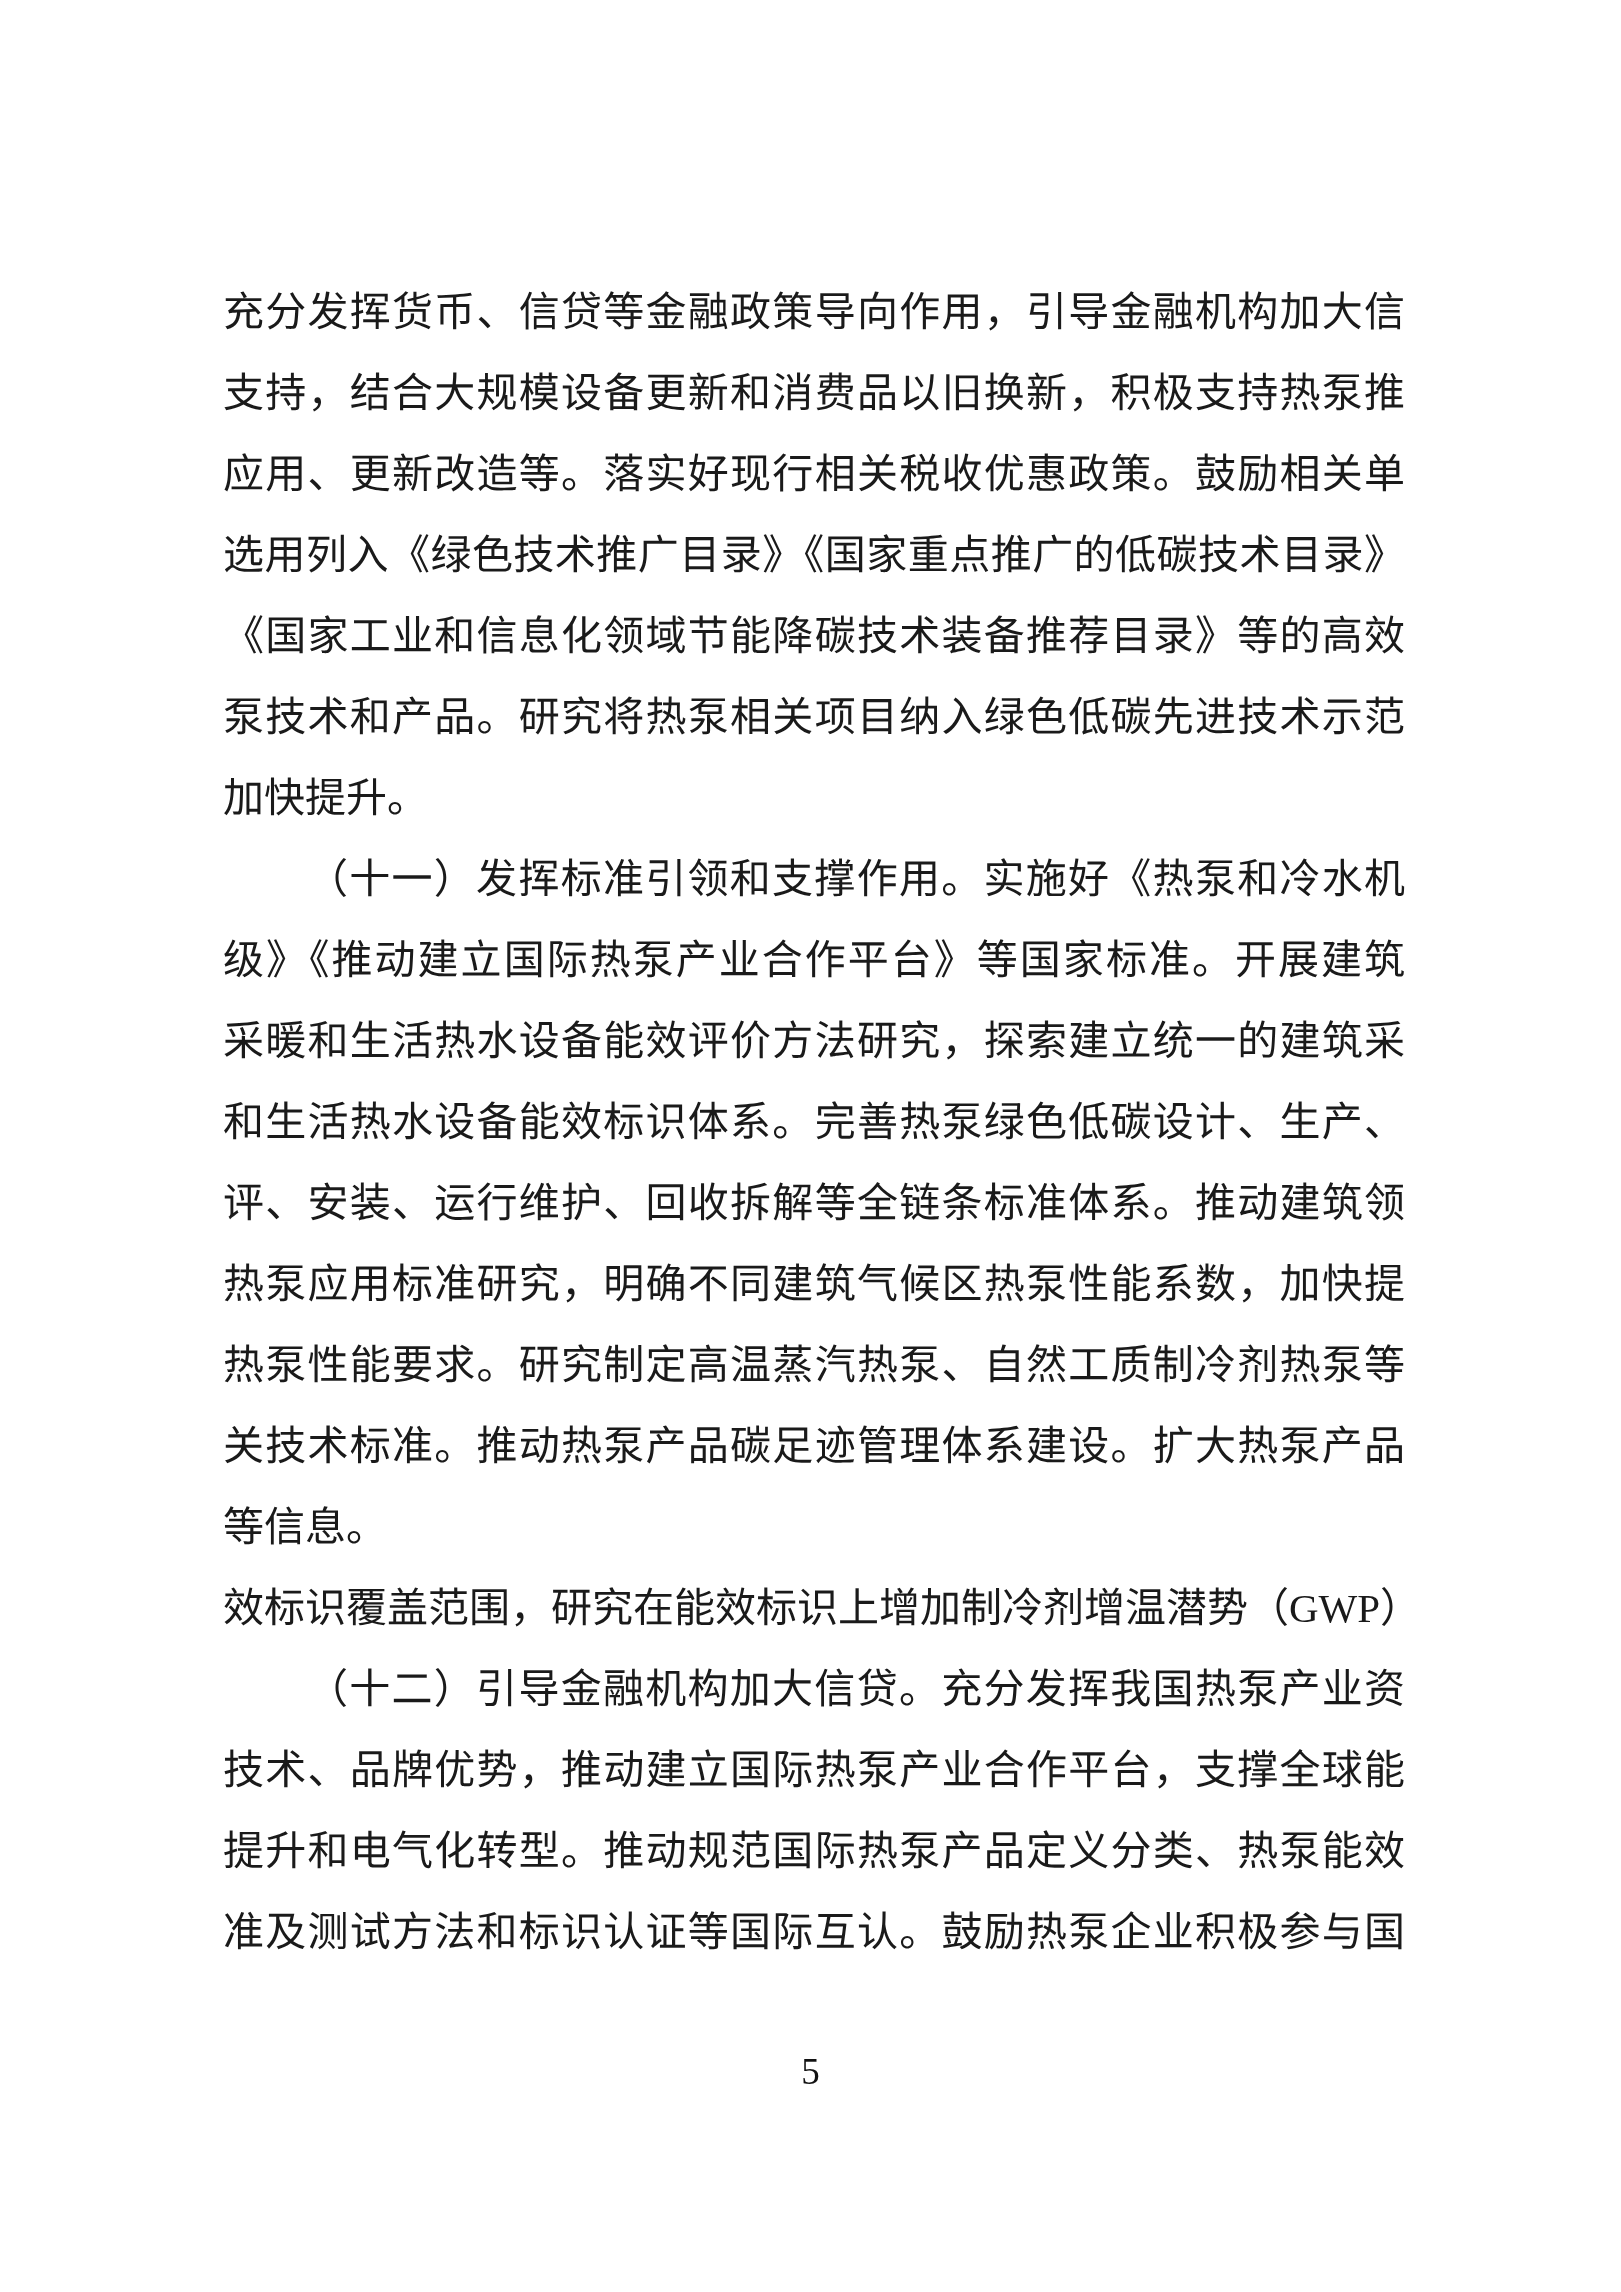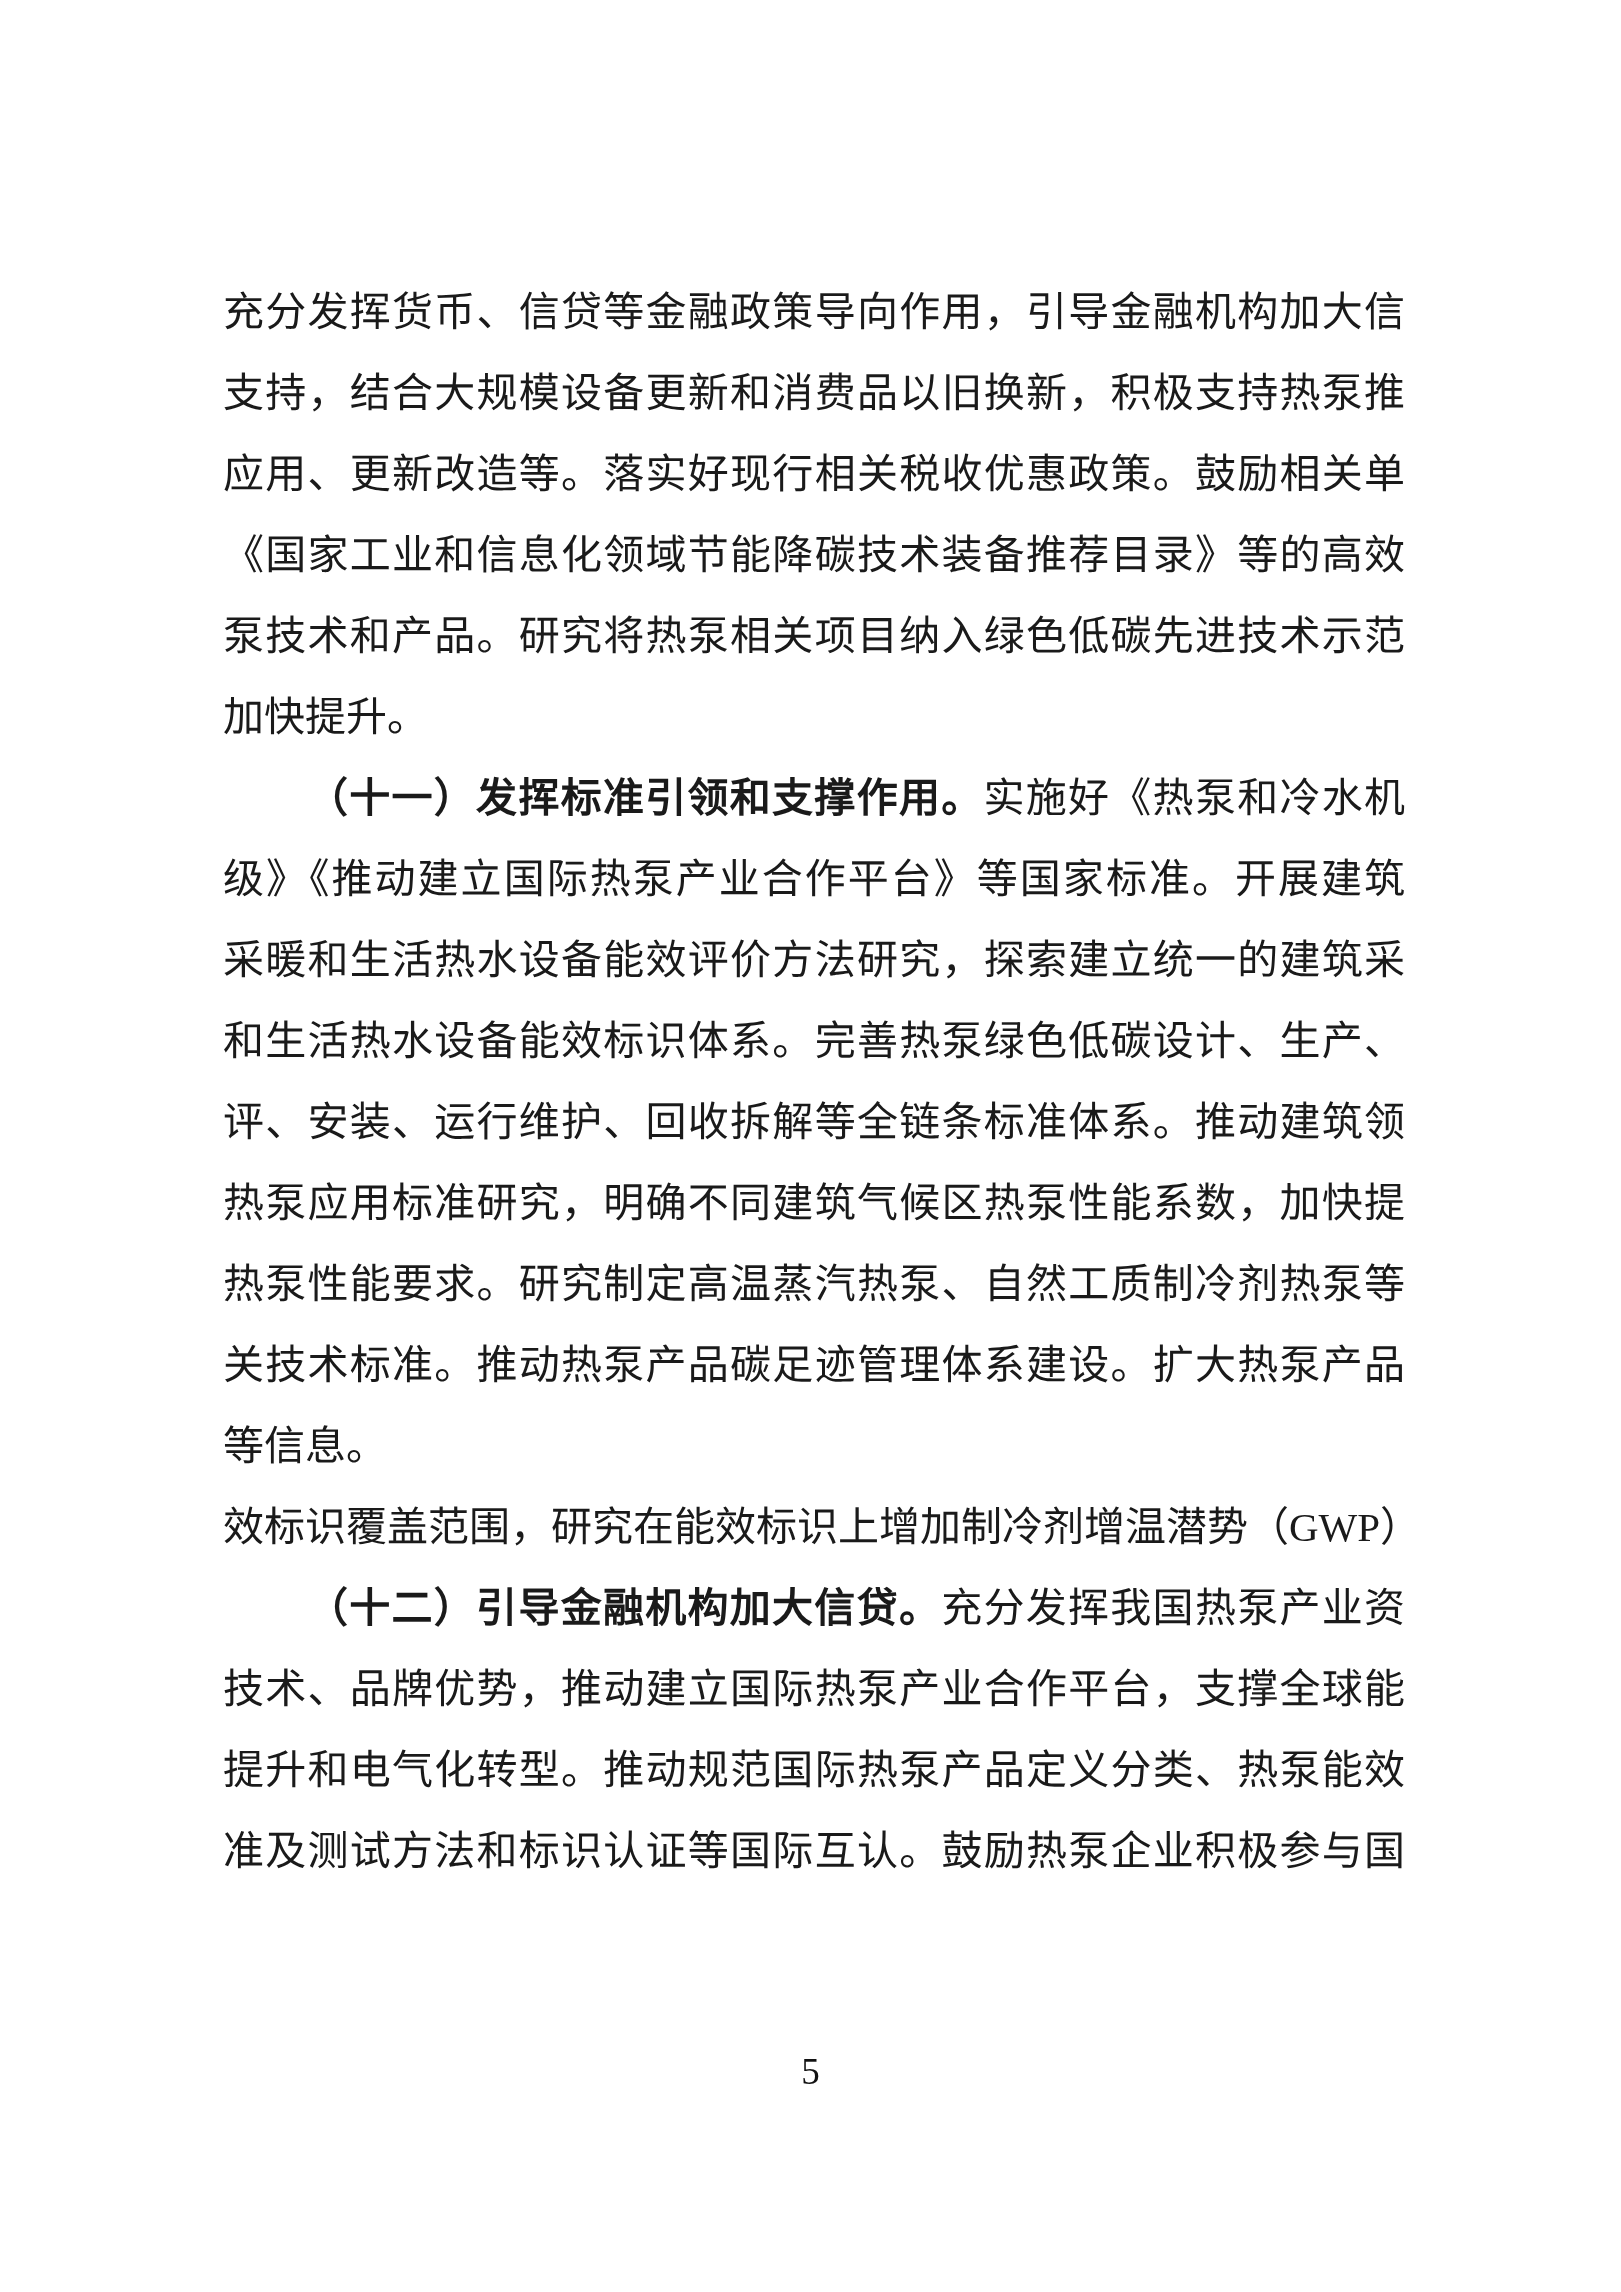--- a/index.html
+++ b/index.html
@@ -30,21 +30,21 @@
     white-space: normal;
   }
   .just {
     text-align: justify;
     text-align-last: justify;
   }
   .indent {
     text-indent: 84px;
   }
   .b {
-    font-weight: 700;
+    font-weight: 400;
   }
   .page-number {
     position: absolute;
     top: 2047px;
     left: 0;
     width: 1621px;
     text-align: center;
     font-size: 37px;
     line-height: 49px;
     color: #111111;
@@ -53,20 +53,21 @@
 </head>
 <body>
 
 <div class="page">
 
   <div class="body-text">
 
     <div class="line just">充分发挥货币、信贷等金融政策导向作用，引导金融机构加大信贷</div>
     <div class="line just">支持，结合大规模设备更新和消费品以旧换新，积极支持热泵推广</div>
     <div class="line just">应用、更新改造等。落实好现行相关税收优惠政策。鼓励相关单位</div>
+    <div class="line just">选用列入《绿色技术推广目录》《国家重点推广的低碳技术目录》</div>
     <div class="line just">《国家工业和信息化领域节能降碳技术装备推荐目录》等的高效热</div>
     <div class="line just">泵技术和产品。研究将热泵相关项目纳入绿色低碳先进技术示范项</div>
     <div class="line">加快提升。</div>
 
     <div class="line just indent"><span class="b">（十一）发挥标准引领和支撑作用。</span><span>实施好《热泵和冷水机组</span></div>
     <div class="line just">级》《推动建立国际热泵产业合作平台》等国家标准。开展建筑</div>
     <div class="line just">采暖和生活热水设备能效评价方法研究，探索建立统一的建筑采暖</div>
     <div class="line just">和生活热水设备能效标识体系。完善热泵绿色低碳设计、生产、测</div>
     <div class="line just">评、安装、运行维护、回收拆解等全链条标准体系。推动建筑领域</div>
     <div class="line just">热泵应用标准研究，明确不同建筑气候区热泵性能系数，加快提升</div>

